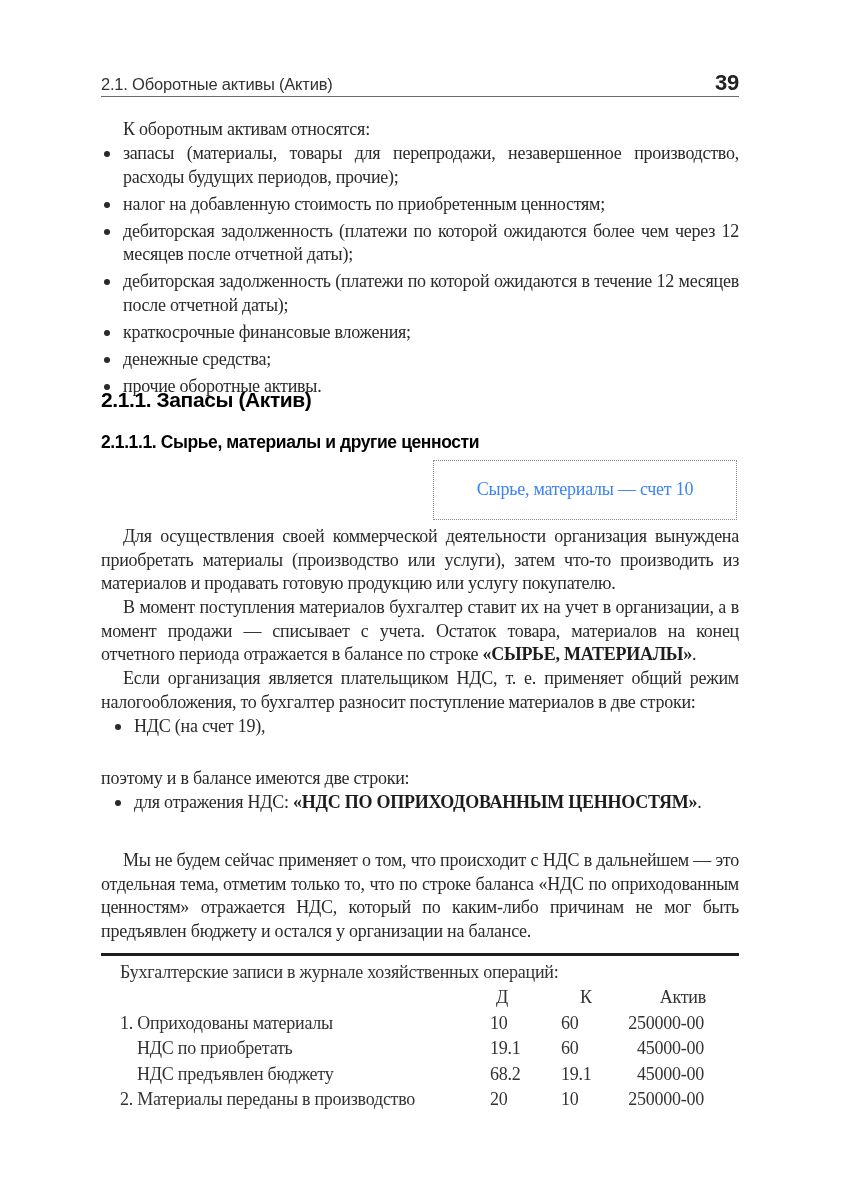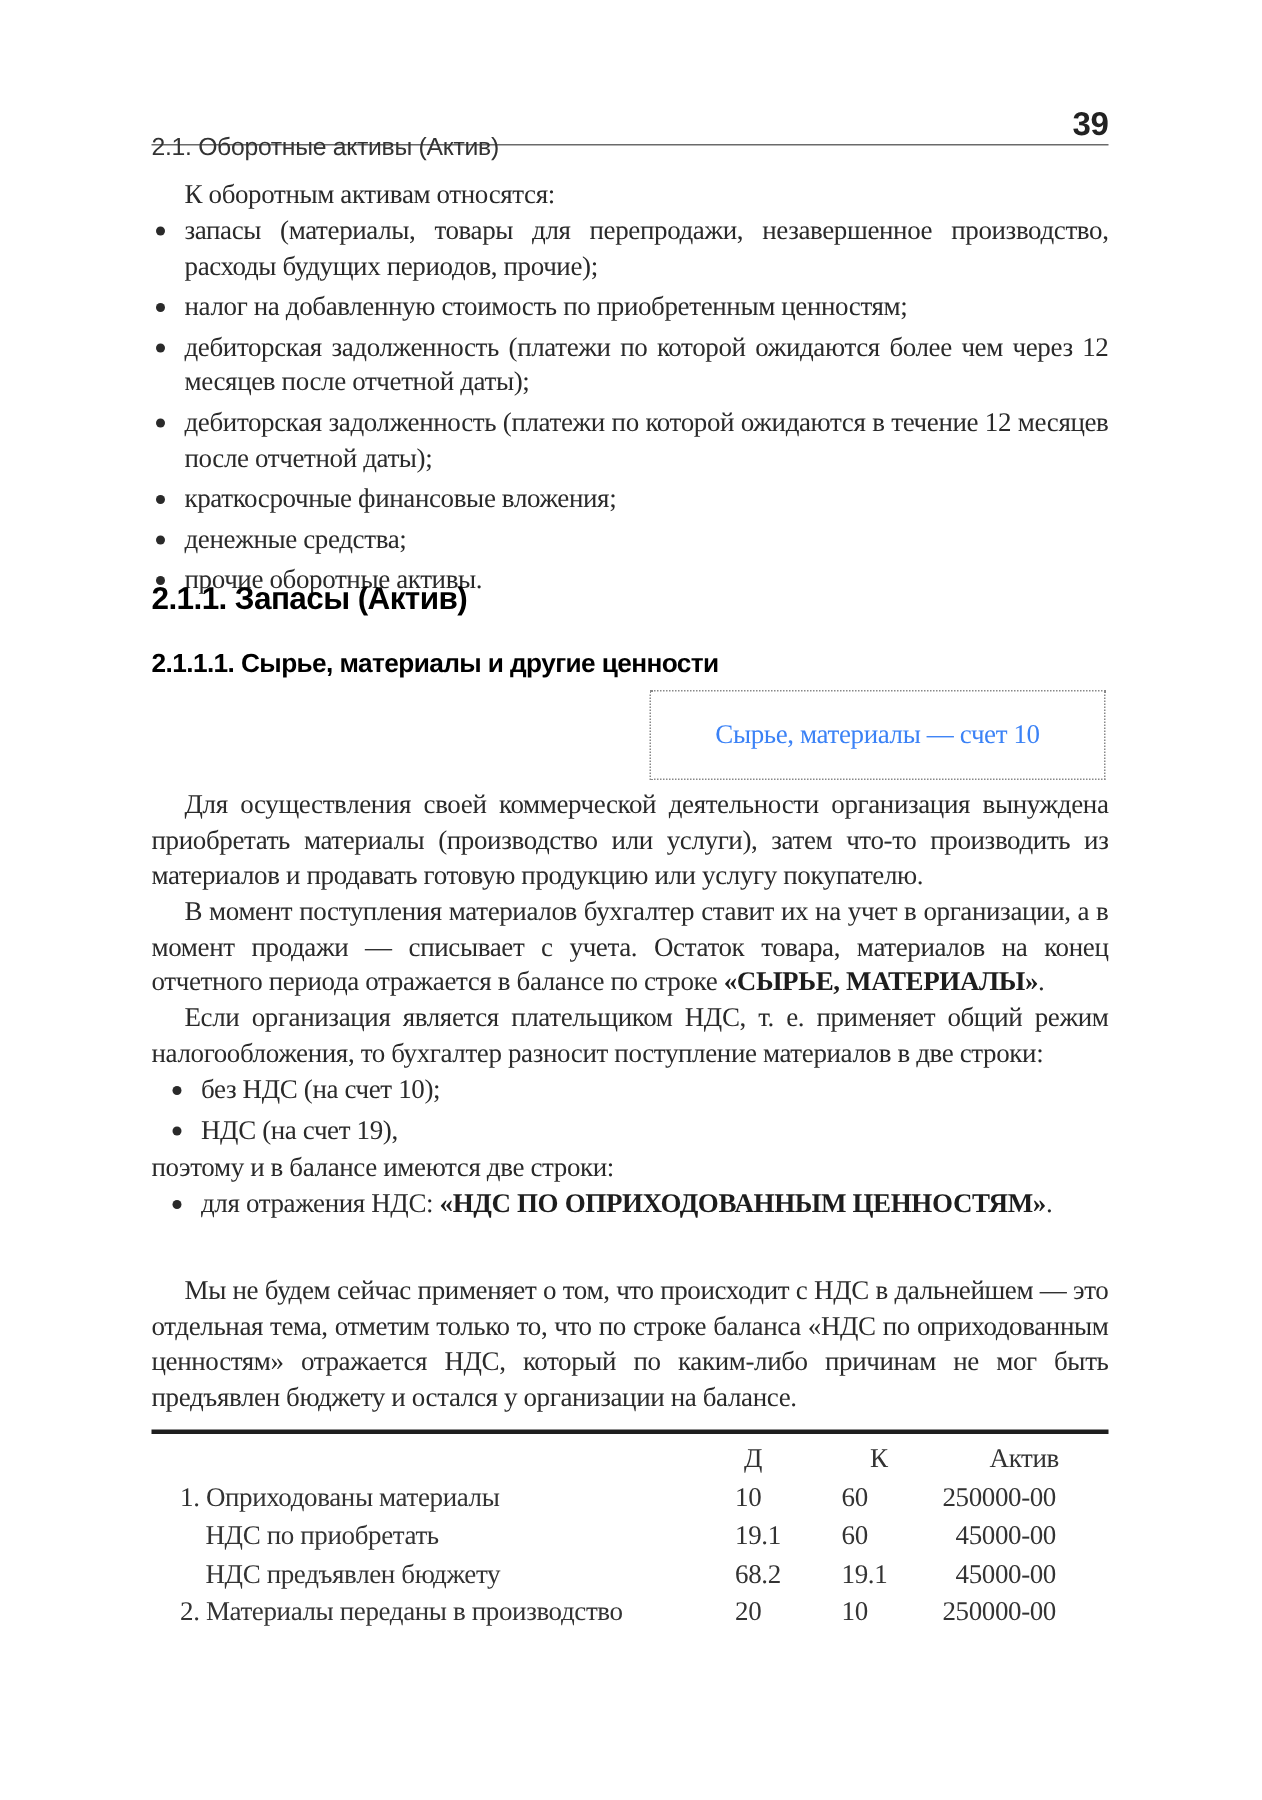--- a/index.html
+++ b/index.html
@@ -9,21 +9,21 @@
       font-family: "Liberation Serif", "DejaVu Serif", serif;
     }
     .page { position: absolute; left: 0; top: 0; width: 841px; height: 1200px; }
 
     
     .run-head {
       position: absolute; left: 101px; top: 70px; width: 638px; height: 26px;
       border-bottom: 1.6px solid #6a6a6a;
       font-family: "Liberation Sans", "DejaVu Sans", sans-serif;
     }
-    .run-head .title { position: absolute; left: 0; top: 17px; font-size: 16.5px; color: #333; letter-spacing: -0.2px; }
+    .run-head .title { position: absolute; left: 0; top: 3px; font-size: 16.5px; color: #333; letter-spacing: -0.2px; }
     .run-head .pnum  { position: absolute; right: 0; top: 1px; font-size: 22px; font-weight: bold; color: #222; }
 
     .body-text { font-size: 18px; line-height: 23.5px; letter-spacing: -0.25px; }
     .para { position: absolute; left: 101px; width: 638px; text-align: justify; }
     .indent { text-indent: 22px; }
 
     ul.bullets { list-style: none; margin: 0; padding: 0; position: absolute; }
     ul.bullets li { position: relative; padding-left: 22px; text-align: justify; margin-bottom: 3.5px; }
     ul.bullets li::before {
       content: ""; position: absolute; left: 3px; top: 9px; width: 6px; height: 6px;
@@ -90,35 +90,35 @@
   </div>
 
   <div class="para indent" style="top:525px;">Для осуществления своей коммерческой деятельности организация вынуждена приобретать материалы (производство или услуги), затем что-то производить из материалов и продавать готовую продукцию или услугу покупателю.</div>
 
   <div class="para indent" style="top:596px;">
     <span>В момент поступления материалов бухгалтер ставит их на учет в организации, а в момент продажи — списывает с учета. Остаток товара, материалов на конец отчетного периода отражается в балансе по строке </span><b class="caps">«СЫРЬЕ, МАТЕРИАЛЫ»</b><span>.</span>
   </div>
 
   <div class="para indent" style="top:667px;">Если организация является плательщиком НДС, т. е. применяет общий режим налогообложения, то бухгалтер разносит поступление материалов в две строки:</div>
   <ul class="bullets" style="left:112px; top:715px; width:627px;">
-    <li>без НДС (на счет 10);</li>
     <li>НДС (на счет 19),</li>
   </ul>
 
   <div class="para" style="top:767px;">поэтому и в балансе имеются две строки:</div>
   <ul class="bullets" style="left:112px; top:791px; width:627px;">
     <li>
       <span>для отражения НДС: </span><b class="caps">«НДС ПО ОПРИХОДОВАННЫМ ЦЕННОСТЯМ»</b><span>.</span>
     </li>
   </ul>
 
   <div class="para indent" style="top:849px;">Мы не будем сейчас применяет о том, что происходит с НДС в дальнейшем — это отдельная тема, отметим только то, что по строке баланса «НДС по оприходованным ценностям» отражается НДС, который по каким-либо причинам не мог быть предъявлен бюджету и остался у организации на балансе.</div>
 
   <div class="rule-thick"></div>
   <div class="journal">
+    <div class="cap">Бухгалтерские записи в журнале хозяйственных операций:</div>
     <div class="jrow head">
       <span class="c1">Д</span>
       <span class="c2">К</span>
       <span class="c3">Актив</span>
     </div>
     <div class="jrow">
       <span class="c0">1. Оприходованы материалы</span>
       <span class="c1">10</span>
       <span class="c2">60</span>
       <span class="c3">250000-00</span>

